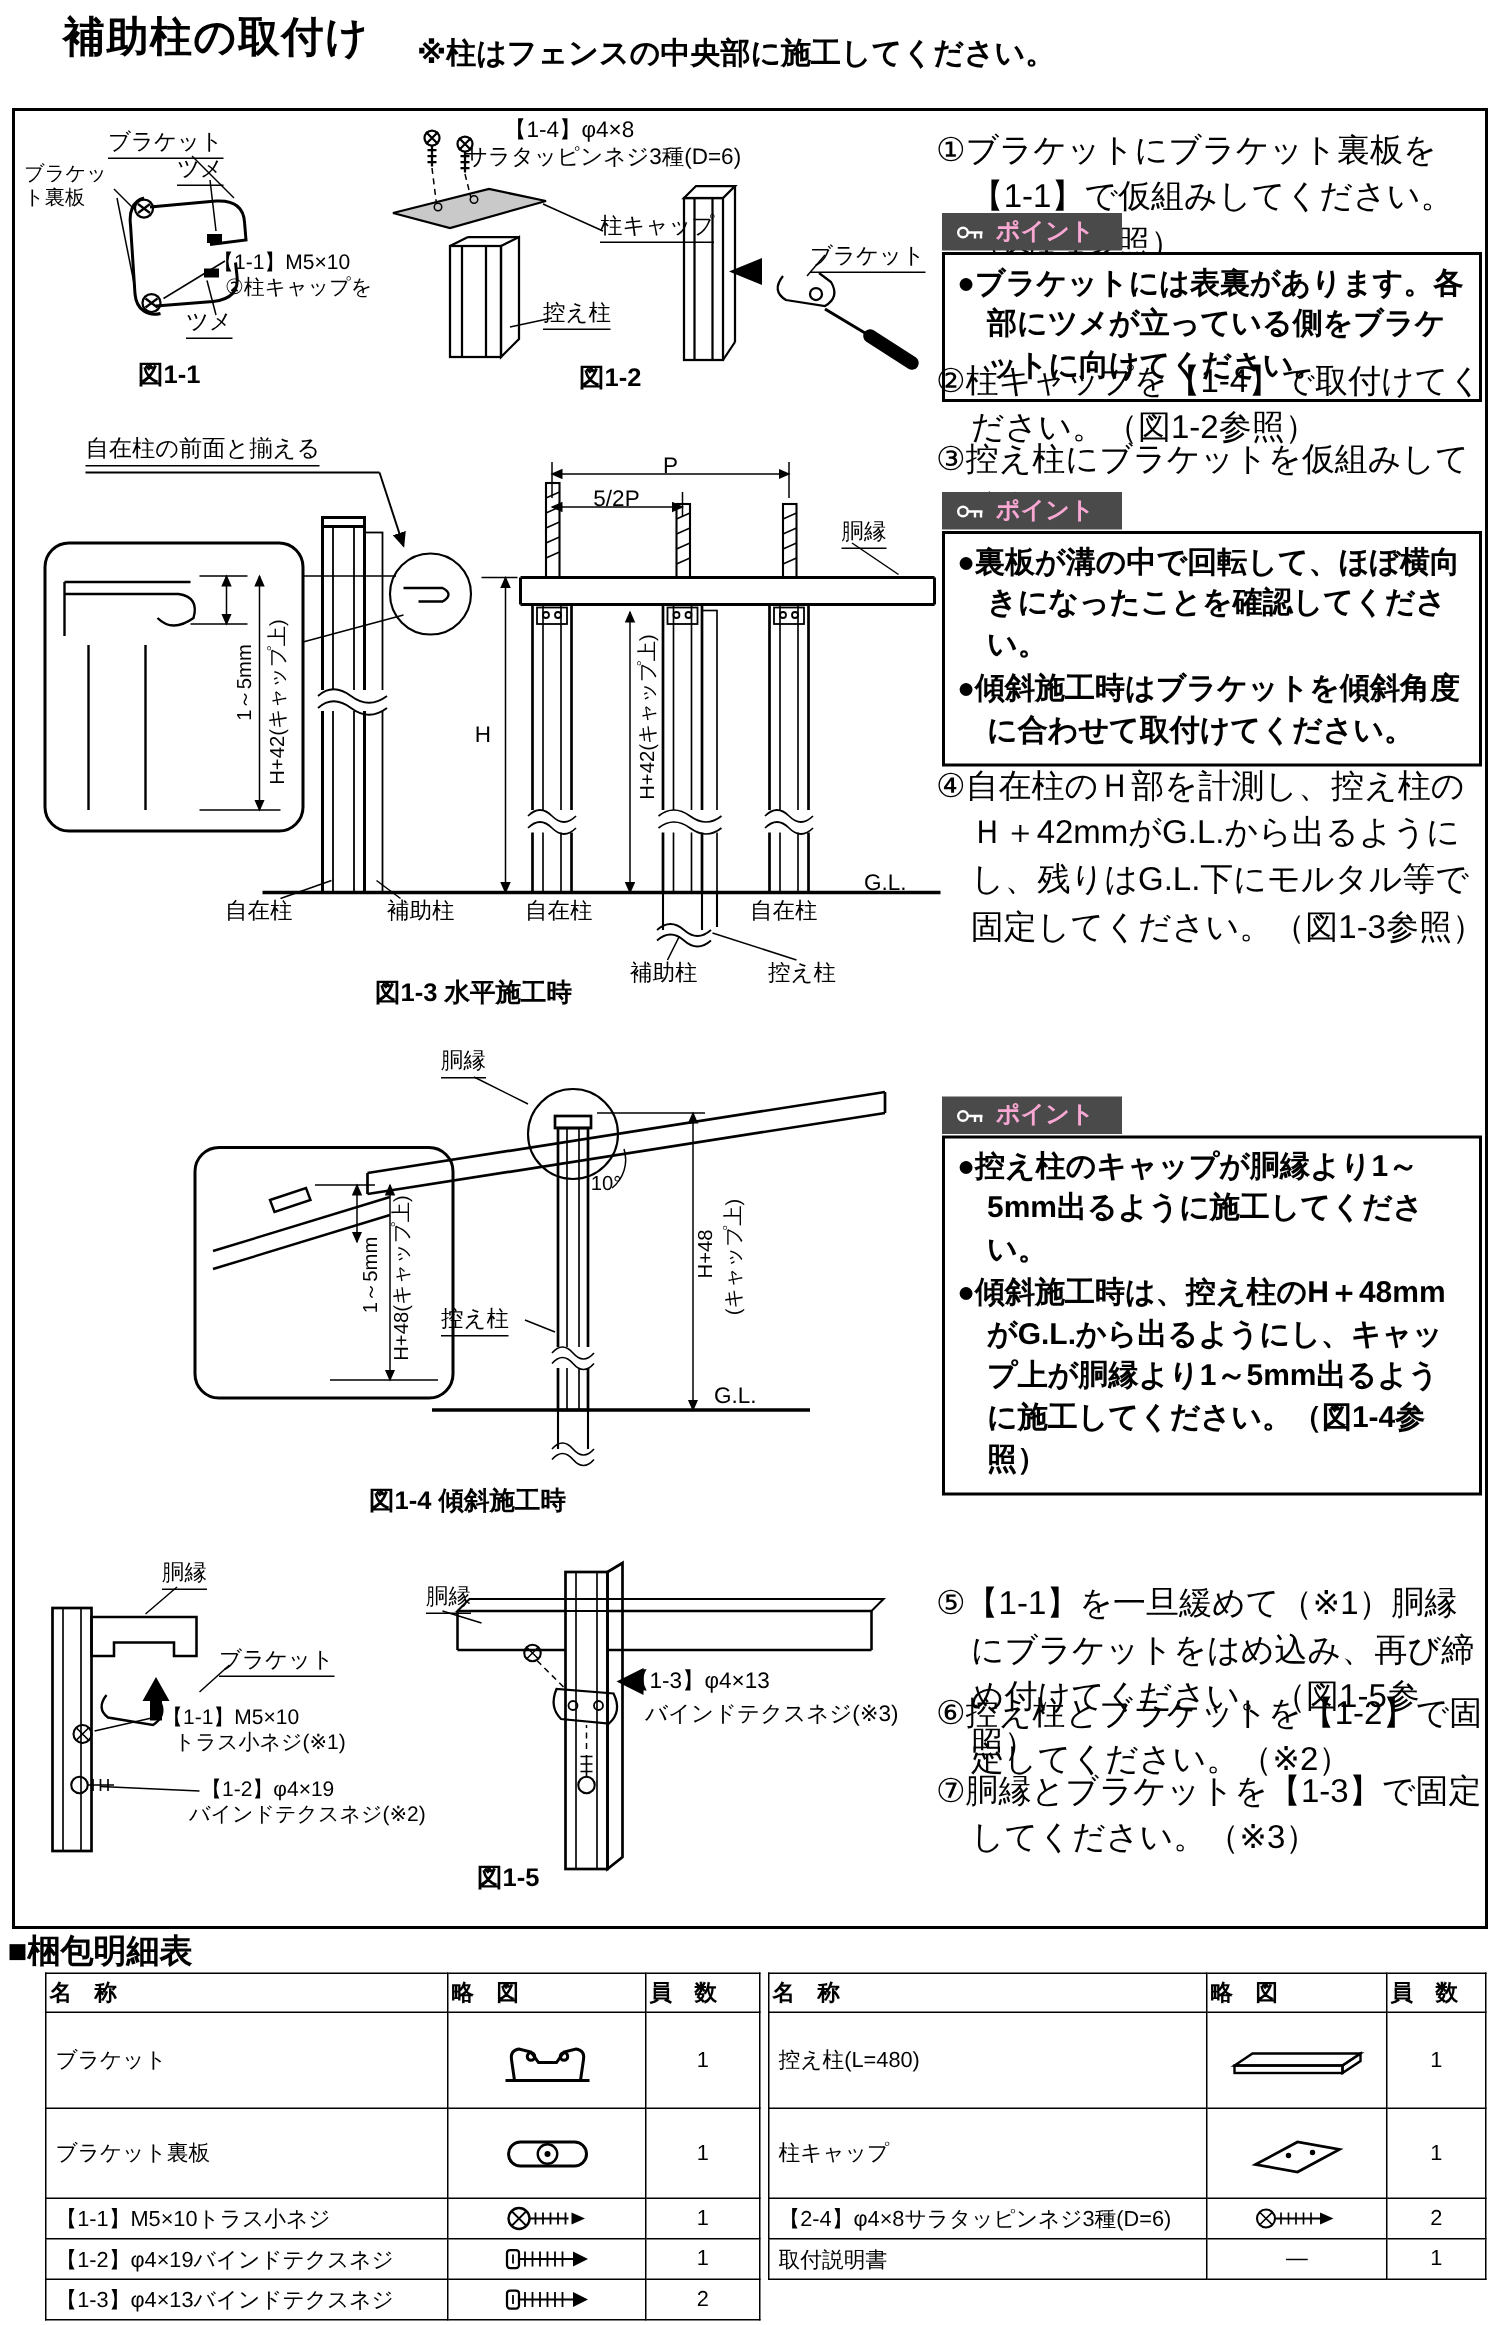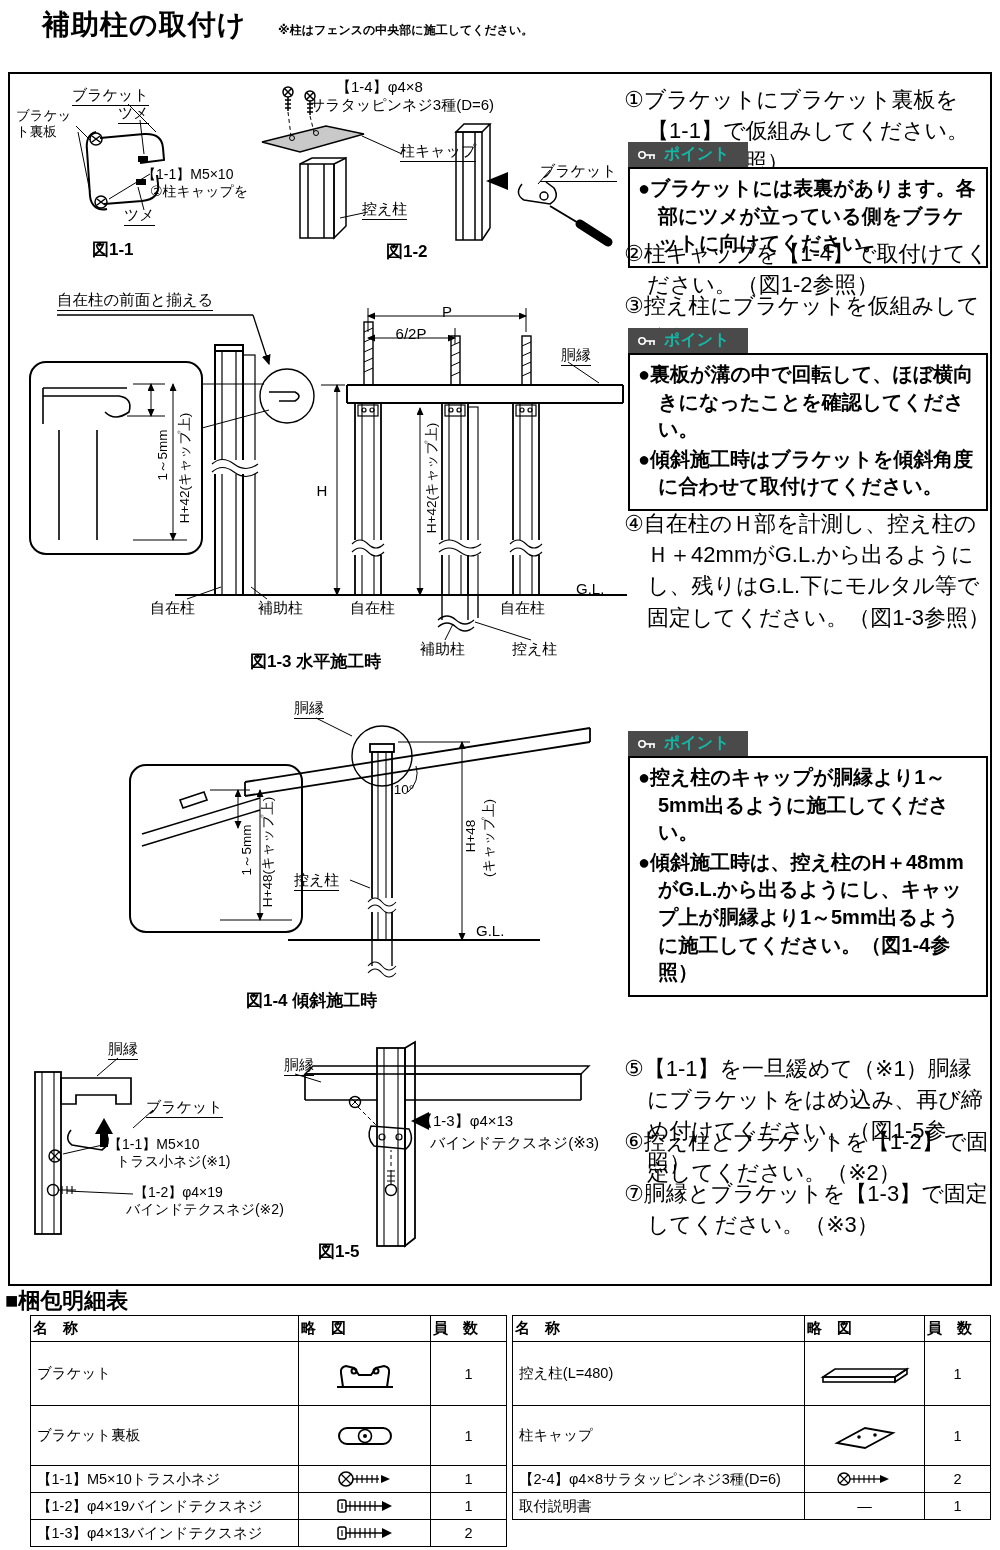--- a/index.html
+++ b/index.html
@@ -1,31 +1,31 @@
 <!DOCTYPE html>
 <html><head>
 <meta charset="utf-8">
 <style>
   * { box-sizing: border-box; }
   body { margin:0; background:#fff; }
   .page { position:relative; width:1000px; height:1550px; background:#fff; color:#000;
           font-family:"Liberation Sans","DejaVu Sans",sans-serif; overflow:hidden; }
   .abs { position:absolute; }
   .title { left:42px; top:6px; font-size:28px; font-weight:bold; letter-spacing:1px; }
-  .subtitle { left:278px; top:22px; font-size:12px; font-weight:bold; }
+  .subtitle { left:278px; top:22px; font-size:20px; font-weight:bold; }
   .main-box { left:8px; top:72px; width:984px; height:1214px; border:2.5px solid #000; }
   .lbl { position:absolute; font-size:15px; line-height:1.18; white-space:nowrap; }
   .sm { font-size:14px; }
   .u { border-bottom:1.5px solid #000; padding-bottom:1px; }
   .clbl { position:absolute; font-size:15px; white-space:nowrap; transform:translate(-50%,-50%); }
   .vlbl { position:absolute; font-size:13.5px; white-space:nowrap; transform:translate(-50%,-50%) rotate(-90deg); }
   .cap { position:absolute; font-size:17px; font-weight:bold; white-space:nowrap; }
   .step { position:absolute; width:366px; font-size:22px; line-height:1.42; padding-left:1.05em; text-indent:-1.05em; }
   .point { position:absolute; width:360px; }
-  .point-tab { display:inline-flex; align-items:center; gap:7px; background:#4a4a4a; color:#14b8a6;
+  .point-tab { display:inline-flex; align-items:center; gap:7px; background:#4a4a4a; color:#f9a8d4;
                font-size:16px; font-weight:bold; padding:2px 18px 2px 9px; height:25px; }
   .point-body { border:2px solid #000; padding:6px 8px 8px; font-size:20px; line-height:1.38; background:#fff;font-weight:bold; }
   .point-item { padding-left:1em; text-indent:-1em; }
   .point-item + .point-item { margin-top:2px; }
   .heading2 { left:5px; top:1286px; font-size:22px; font-weight:bold; }
   .ptable { position:absolute; border-collapse:collapse; table-layout:fixed; background:#fff; }
   .ptable th, .ptable td { border:1.6px solid #000; font-size:14.5px; padding:2px 6px; overflow:hidden; }
   .ptable th { text-align:left; font-weight:bold; height:26px; padding:2px; font-size:15px; }
   .ptable td.fg, .ptable td.qt { text-align:center; }
   svg { display:block; }
@@ -279,21 +279,21 @@
       <line x1="453" y1="307" x2="453" y2="332"></line>
       <line x1="463" y1="307" x2="463" y2="330"></line>
     </g>
     <path d="M423,332 q9,-8 18,0 t18,0" fill="none" stroke="#000" stroke-width="1.2"></path>
     <path d="M423,339 q9,-8 18,0 t18,0" fill="none" stroke="#000" stroke-width="1.2"></path>
     <line x1="430" y1="352" x2="438" y2="336" stroke="#000" stroke-width="1"></line>
     <line x1="516" y1="352" x2="460" y2="334" stroke="#000" stroke-width="1"></line>
   </svg>
   <div class="lbl u" style="left:57px;top:291px;font-size:15.5px">自在柱の前面と揃える</div>
   <div class="clbl" style="left:447px;top:311px">P</div>
-  <div class="clbl" style="left:411px;top:333px">6/2P</div>
+  <div class="clbl" style="left:411px;top:333px">5/2P</div>
   <div class="lbl u" style="left:561px;top:346px">胴縁</div>
   <div class="clbl" style="left:322px;top:490px">H</div>
   <div class="vlbl" style="left:432px;top:478px">H+42(キャップ上)</div>
   <div class="vlbl" style="left:163px;top:455px">1～5mm</div>
   <div class="vlbl" style="left:185px;top:468px">H+42(キャップ上)</div>
   <div class="lbl" style="left:576px;top:580px">G.L.</div>
   <div class="lbl" style="left:150px;top:599px">自在柱</div>
   <div class="lbl" style="left:258px;top:599px">補助柱</div>
   <div class="lbl" style="left:350px;top:599px">自在柱</div>
   <div class="lbl" style="left:500px;top:599px">自在柱</div>

